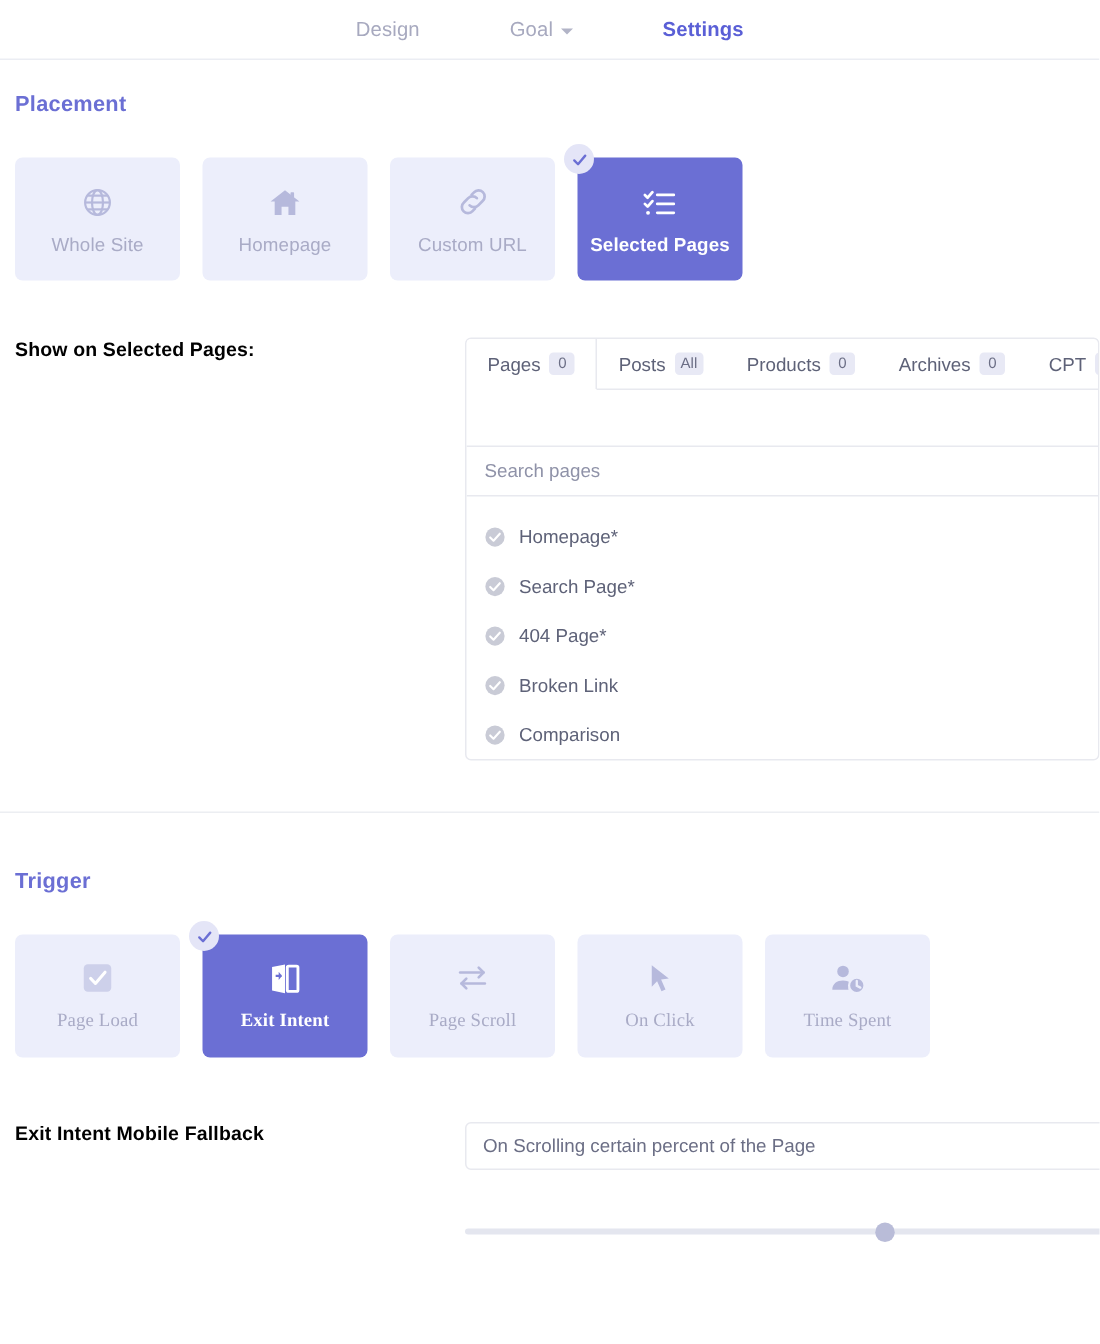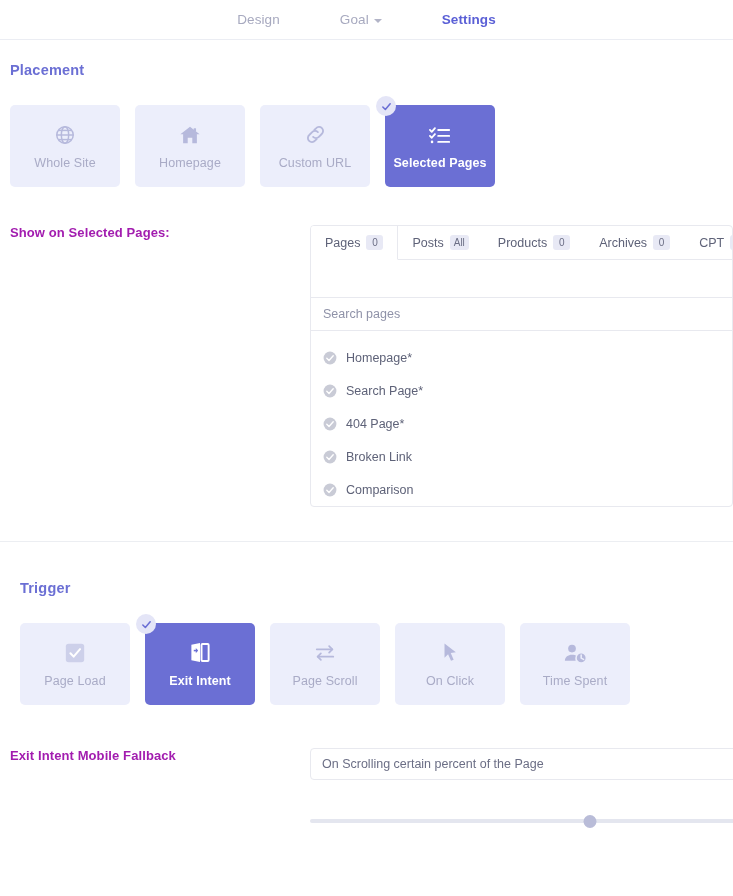--- a/index.html
+++ b/index.html
@@ -95,21 +95,21 @@
     justify-content: center;
   }
 
   
   .field-row { display: flex; align-items: flex-start; }
   .field-label {
     width: 310px;
     padding-left: 10px;
     font-size: 13px;
     font-weight: bold;
-    color: #a21caf;
+    color: #000000;
     letter-spacing: .1px;
     flex: 0 0 310px;
   }
 
   
   .pages-panel {
     width: 466px;
     border: 1px solid #e8e9ef;
     border-radius: 4px;
     background: #fff;
@@ -364,24 +364,24 @@
           <polyline points="6.5,12.5 10.3,16.2 17.5,8.2" fill="none" stroke="#fff" stroke-width="2.4" stroke-linecap="round" stroke-linejoin="round"></polyline>
         </svg>
         <span>Comparison</span>
       </div>
     </div>
   </div>
 </div>
 
 <div class="divider" style="margin-top:34px;"></div>
 
-<div style="padding:38px 0 0 20px;">
+<div style="padding:38px 0 0 10px;">
   <div class="section-title">Trigger</div>
 
-  <div class="card-row" style="margin-top:27px;">
+  <div class="card-row" style="margin-top:27px;font-family:Liberation Serif, serif;">
 
     <div class="card">
       <span class="ico">
         <svg width="22" height="22" viewBox="0 0 24 24">
           <rect x="2" y="2" width="20" height="20" rx="3" fill="#cdd0ea"></rect>
           <polyline points="7,12.3 10.5,16 17.5,7.8" fill="none" stroke="#fff" stroke-width="2.2" stroke-linecap="round" stroke-linejoin="round"></polyline>
         </svg>
       </span>
       <span class="card-label">Page Load</span>
     </div>

